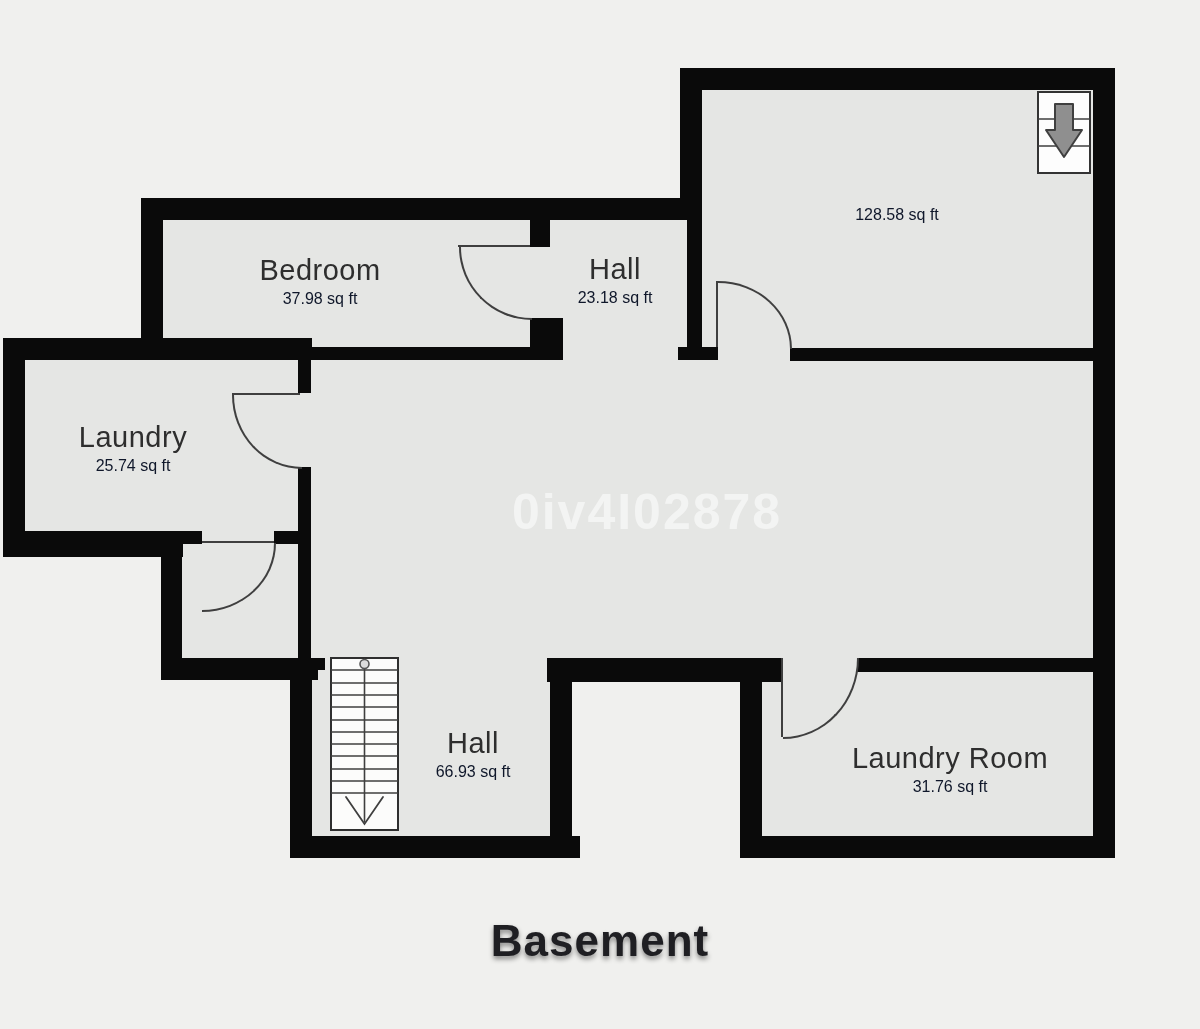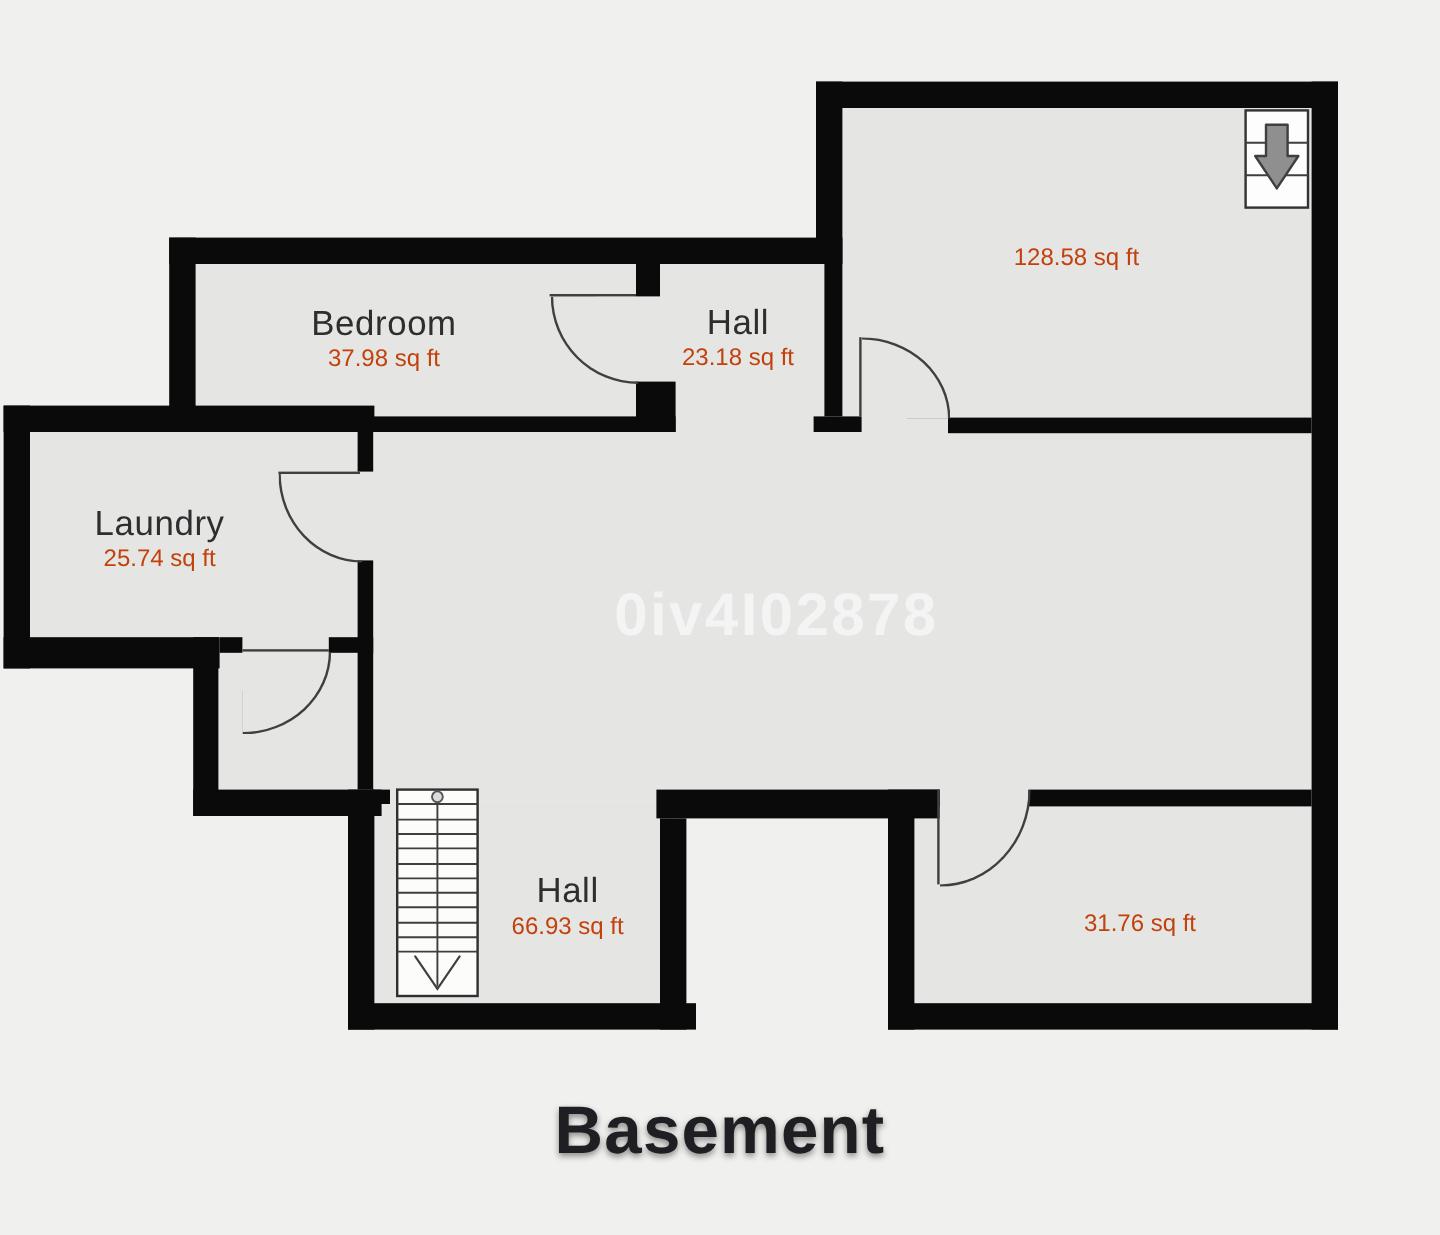--- a/index.html
+++ b/index.html
@@ -13,29 +13,29 @@
   .arc{position:absolute;z-index:4;border:0 solid #3f3f3f;background:transparent;}
   .arc-bl{border-left-width:2px;border-bottom-width:2px;border-bottom-left-radius:100% 100%;}
   .arc-br{border-right-width:2px;border-bottom-width:2px;border-bottom-right-radius:100% 100%;}
   .arc-tr{border-top-width:2px;border-right-width:2px;border-top-right-radius:100% 100%;}
   .overlay{position:absolute;left:0;top:0;z-index:4;pointer-events:none;}
   .room-label{
     position:absolute;z-index:6;transform:translate(-50%,-50%);
     text-align:center;color:#2e2e2e;white-space:nowrap;
   }
   .room-name{font-size:29px;line-height:34px;font-weight:400;letter-spacing:0.5px;}
-  .room-area{font-size:20px;line-height:24px;font-weight:400;color:#c2410c;}
+  .room-area{font-size:16px;line-height:24px;font-weight:400;color:#0f172a;}
   .watermark{
     position:absolute;z-index:5;transform:translate(-50%,-50%);
     font-size:50px;font-weight:700;letter-spacing:2px;
     color:rgba(255,255,255,0.55);white-space:nowrap;
   }
   .floor-title{
     position:absolute;z-index:6;transform:translate(-50%,-50%);
-    font-size:56px;font-weight:700;color:#1f1f23;letter-spacing:1px;
+    font-size:44px;font-weight:700;color:#1f1f23;letter-spacing:1px;
     text-shadow:0 3px 5px rgba(0,0,0,0.45);white-space:nowrap;
   }
 </style>
 </head>
 <body>
 
 <div class="canvas">
 
   <div class="floor" style="left:152px;top:208px;width:400px;height:152px;"></div>
   <div class="floor" style="left:540px;top:208px;width:155px;height:152px;"></div>
@@ -123,18 +123,19 @@
   </div>
   <div class="room-label" style="left:133px;top:449px;">
     <div class="room-name">Laundry</div>
     <div class="room-area">25.74 sq ft</div>
   </div>
   <div class="room-label" style="left:473px;top:755px;">
     <div class="room-name">Hall</div>
     <div class="room-area">66.93 sq ft</div>
   </div>
   <div class="room-label" style="left:950px;top:770px;">
+    <div class="room-name">Laundry Room</div>
     <div class="room-area">31.76 sq ft</div>
   </div>
 
   <div class="floor-title" style="left:600px;top:941px;">Basement</div>
 
 </div>
 
 </body></html>

